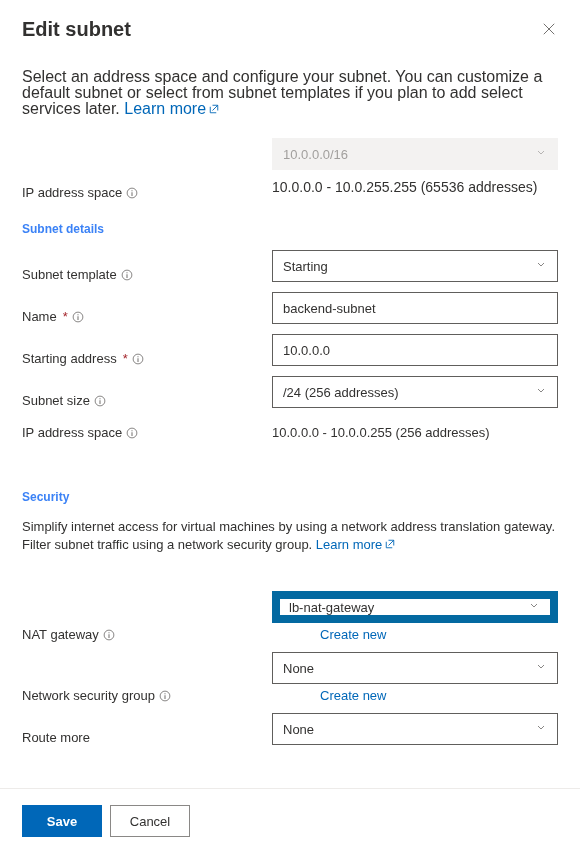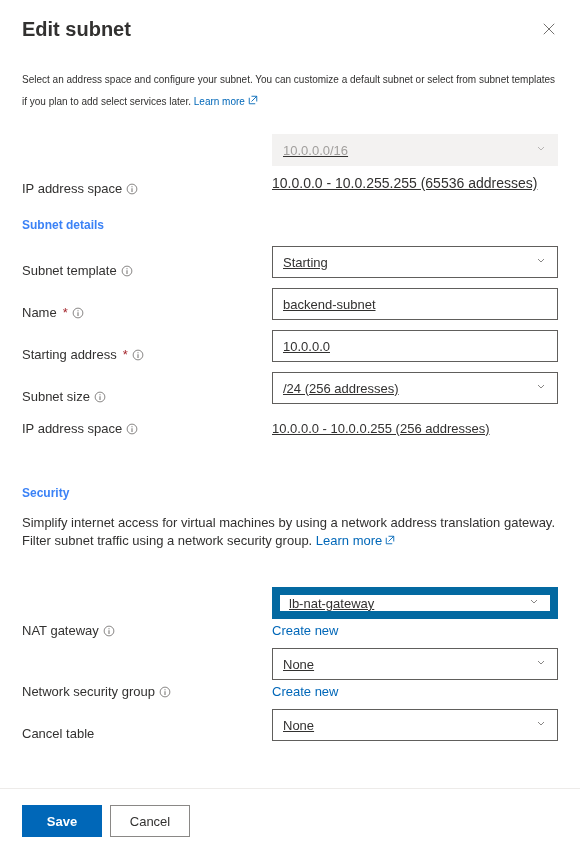--- a/index.html
+++ b/index.html
@@ -10,33 +10,33 @@
       width: 580px;
       height: 853px;
       position: relative;
       overflow: hidden;
       background: #fff;
     }
     .panel { padding: 18px 22px 0 22px; }
     .header { display: flex; justify-content: space-between; align-items: flex-end; margin-bottom: 20px; }
     h1 { font-size: 20px; font-weight: 600; color: #323130; }
     .close-x { font-size: 16px; color: #605e5c; cursor: pointer; padding: 2px; line-height: 1; }
-    .intro { font-size: 10px; line-height: 22px; color: #323130; margin-bottom: 20px; margin-top: 28px; }
+    .intro { font-size: 16px; line-height: 16px; color: #323130; margin-bottom: 20px; margin-top: 28px; }
     .link { color: #0067b8; cursor: pointer; text-decoration: none; }
     .ext-icon { display: inline-block; vertical-align: -1px; margin-left: 2px; }
     .ext-icon svg { width: 12px; height: 12px; }
 
     .row { display: flex; align-items: flex-end; margin-bottom: 10px; }
     .label-col { width: 250px; padding-top: 7px; display: flex; align-items: center; gap: 4px; flex-shrink: 0; }
     .label-col .label-text { color: #323130; }
     .required { color: #a4262c; margin-left: 2px; }
     .info-icon { display: inline-flex; align-items: center; }
     .info-icon svg { width: 12px; height: 12px; }
 
-    .field-col { flex: 1; text-decoration: underline; }
+    .field-col { flex: 1; }
     .select, .input {
       width: 100%;
       height: 32px;
       border: 1px solid #605e5c;
       background: #fff;
       font-size: 13px;
       padding: 0 30px 0 10px;
       color: #323130;
       position: relative;
       display: flex;
@@ -53,21 +53,21 @@
     .input { cursor: text; }
     .chevron {
       position: absolute;
       right: 10px;
       top: 50%;
       transform: translateY(-50%);
       pointer-events: none;
     }
     .chevron svg { width: 12px; height: 12px; }
     .helper-text { font-size: 14px; color: #323130; margin-top: 8px; line-height: 18px; padding-bottom: 4px; }
-    .sub-link { color: #0067b8; cursor: pointer; font-size: 13px; margin-top: 4px; display: inline-block; }
+    .sub-link { color: #0067b8; cursor: pointer; font-size: 13px; margin-top: 4px; display: inline-block; margin-left: 48px; }
 
     h2.section { font-size: 12px; font-weight: 600; color: #3b82f6; margin-top: 22px; margin-bottom: 14px; }
     .section-intro { font-size: 13px; line-height: 18px; margin-bottom: 36px; }
 
     .static-text { padding-top: 7px; color: #323130; }
 
     .footer {
       position: absolute;
       bottom: 0; left: 0; right: 0;
       border-top: 1px solid #edebe9;
@@ -286,21 +286,21 @@
         <span class="chevron"><svg viewBox="0 0 16 16">
               <path d="M4 6l4 4 4-4" stroke="#605e5c" stroke-width="1" fill="none"></path>
             </svg></span>
       </div>
       <a class="sub-link">Create new</a>
     </div>
   </div>
 
   <div class="row">
     <div class="label-col">
-      <span class="label-text">Cancel table</span>
+      <span class="label-text">Route more</span>
     </div>
     <div class="field-col">
       <div class="select">
         <span>None</span>
         <span class="chevron"><svg viewBox="0 0 16 16">
               <path d="M4 6l4 4 4-4" stroke="#605e5c" stroke-width="1" fill="none"></path>
             </svg></span>
       </div>
     </div>
   </div>

